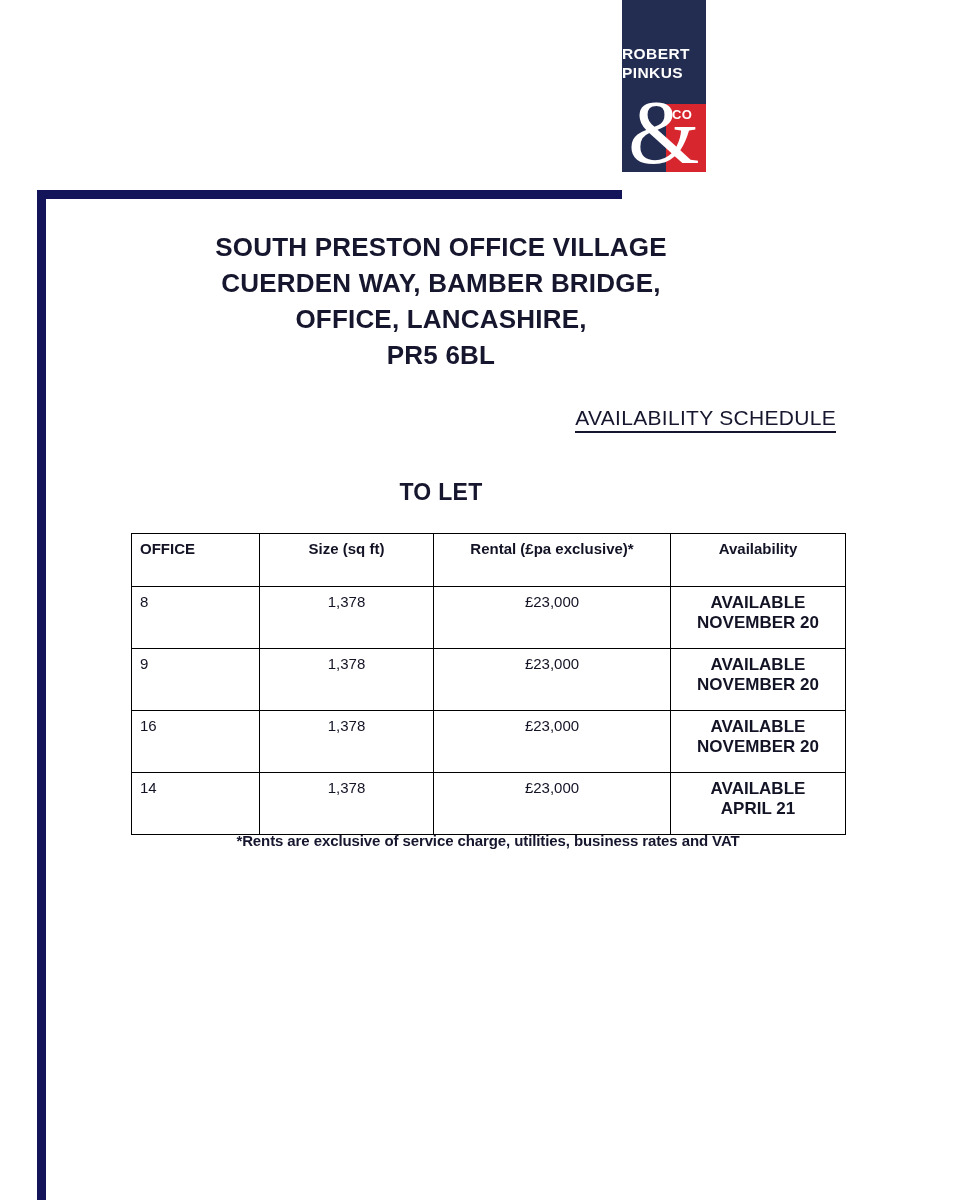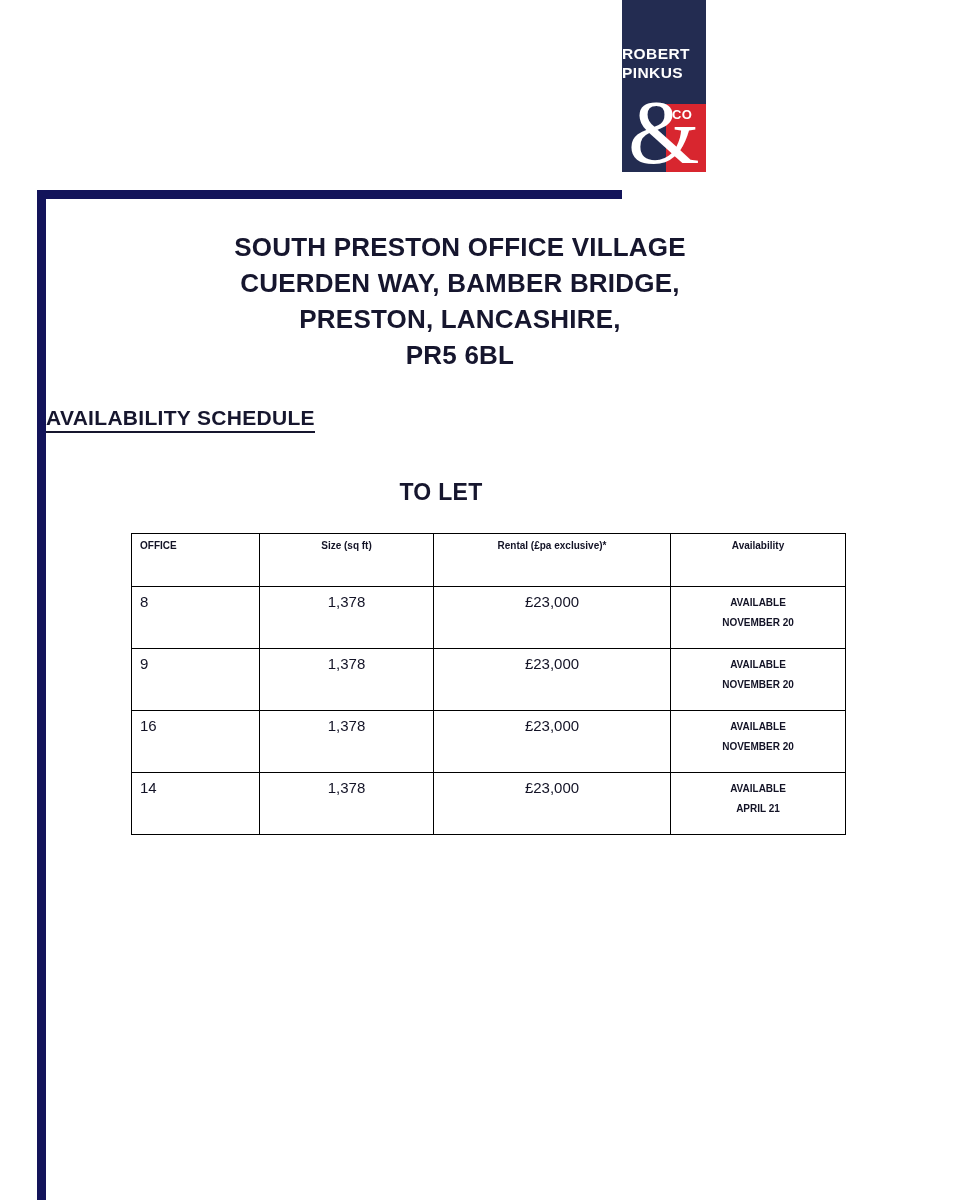--- a/index.html
+++ b/index.html
@@ -102,34 +102,33 @@
     left: 0;
     top: 30px;
     width: 790px;
     text-align: center;
     font-family: "Liberation Sans", sans-serif;
     font-size: 26px;
     font-weight: 700;
     letter-spacing: 0.2px;
     line-height: 36px;
     color: #16162e;
-    margin-left: 19px;
   }
   #address-block .addr-line {
     display: block;
   }
 
   #schedule-heading {
     position: absolute;
     left: 0;
     top: 207px;
     width: 790px;
-    text-align: left;
+    text-align: right;
     font-size: 21px;
-    font-weight: 700;
+    font-weight: 400;
     letter-spacing: 0.3px;
     color: #16162e;
   }
   #schedule-heading span.ul {
     border-bottom: 2px solid #16162e;
     padding-bottom: 2px;
   }
 
   #to-let-heading {
     position: absolute;
@@ -154,41 +153,41 @@
   }
   #availability-table td,
   #availability-table th {
     border: 1.5px solid #000000;
     vertical-align: top;
     padding: 6px 8px 0 8px;
     font-family: "Liberation Sans", sans-serif;
     color: #131326;
   }
   #availability-table th {
-    font-size: 10px;
+    font-size: 15px;
     font-weight: 700;
     height: 46px;
     text-align: center;
   }
   #availability-table th.col-office {
     text-align: left;
   }
   #availability-table td {
     font-size: 15px;
     font-weight: 400;
     height: 55px;
     text-align: center;
   }
   #availability-table td.cell-office {
     text-align: left;
   }
   #availability-table td.cell-availability {
     font-weight: 700;
     line-height: 20px;
-    font-size: 10px;
+    font-size: 17px;
   }
   .avail-line {
     display: block;
   }
 
   #table-footnote {
     position: absolute;
     left: 85px;
     top: 633px;
     width: 714px;
@@ -213,21 +212,21 @@
 </div>
 
 <div id="frame-top"></div>
 <div id="frame-left"></div>
 
 <div id="doc-body">
 
   <div id="address-block">
     <span class="addr-line">SOUTH PRESTON OFFICE VILLAGE</span>
     <span class="addr-line">CUERDEN WAY, BAMBER BRIDGE,</span>
-    <span class="addr-line">PRESTON, LANCASHIRE,</span>
+    <span class="addr-line">OFFICE, LANCASHIRE,</span>
     <span class="addr-line">PR5 6BL</span>
   </div>
 
   <div id="schedule-heading">
     <span class="ul">AVAILABILITY SCHEDULE</span>
   </div>
 
   <div id="to-let-heading">TO LET</div>
 
   <table id="availability-table">
@@ -278,14 +277,15 @@
         <td>1,378</td>
         <td>£23,000</td>
         <td class="cell-availability">
           <span class="avail-line">AVAILABLE</span>
           <span class="avail-line">APRIL 21</span>
         </td>
       </tr>
     </tbody>
   </table>
 
+  <div id="table-footnote">*Rents are exclusive of service charge, utilities, business rates and VAT</div>
 
 </div>
 
 </body></html>

